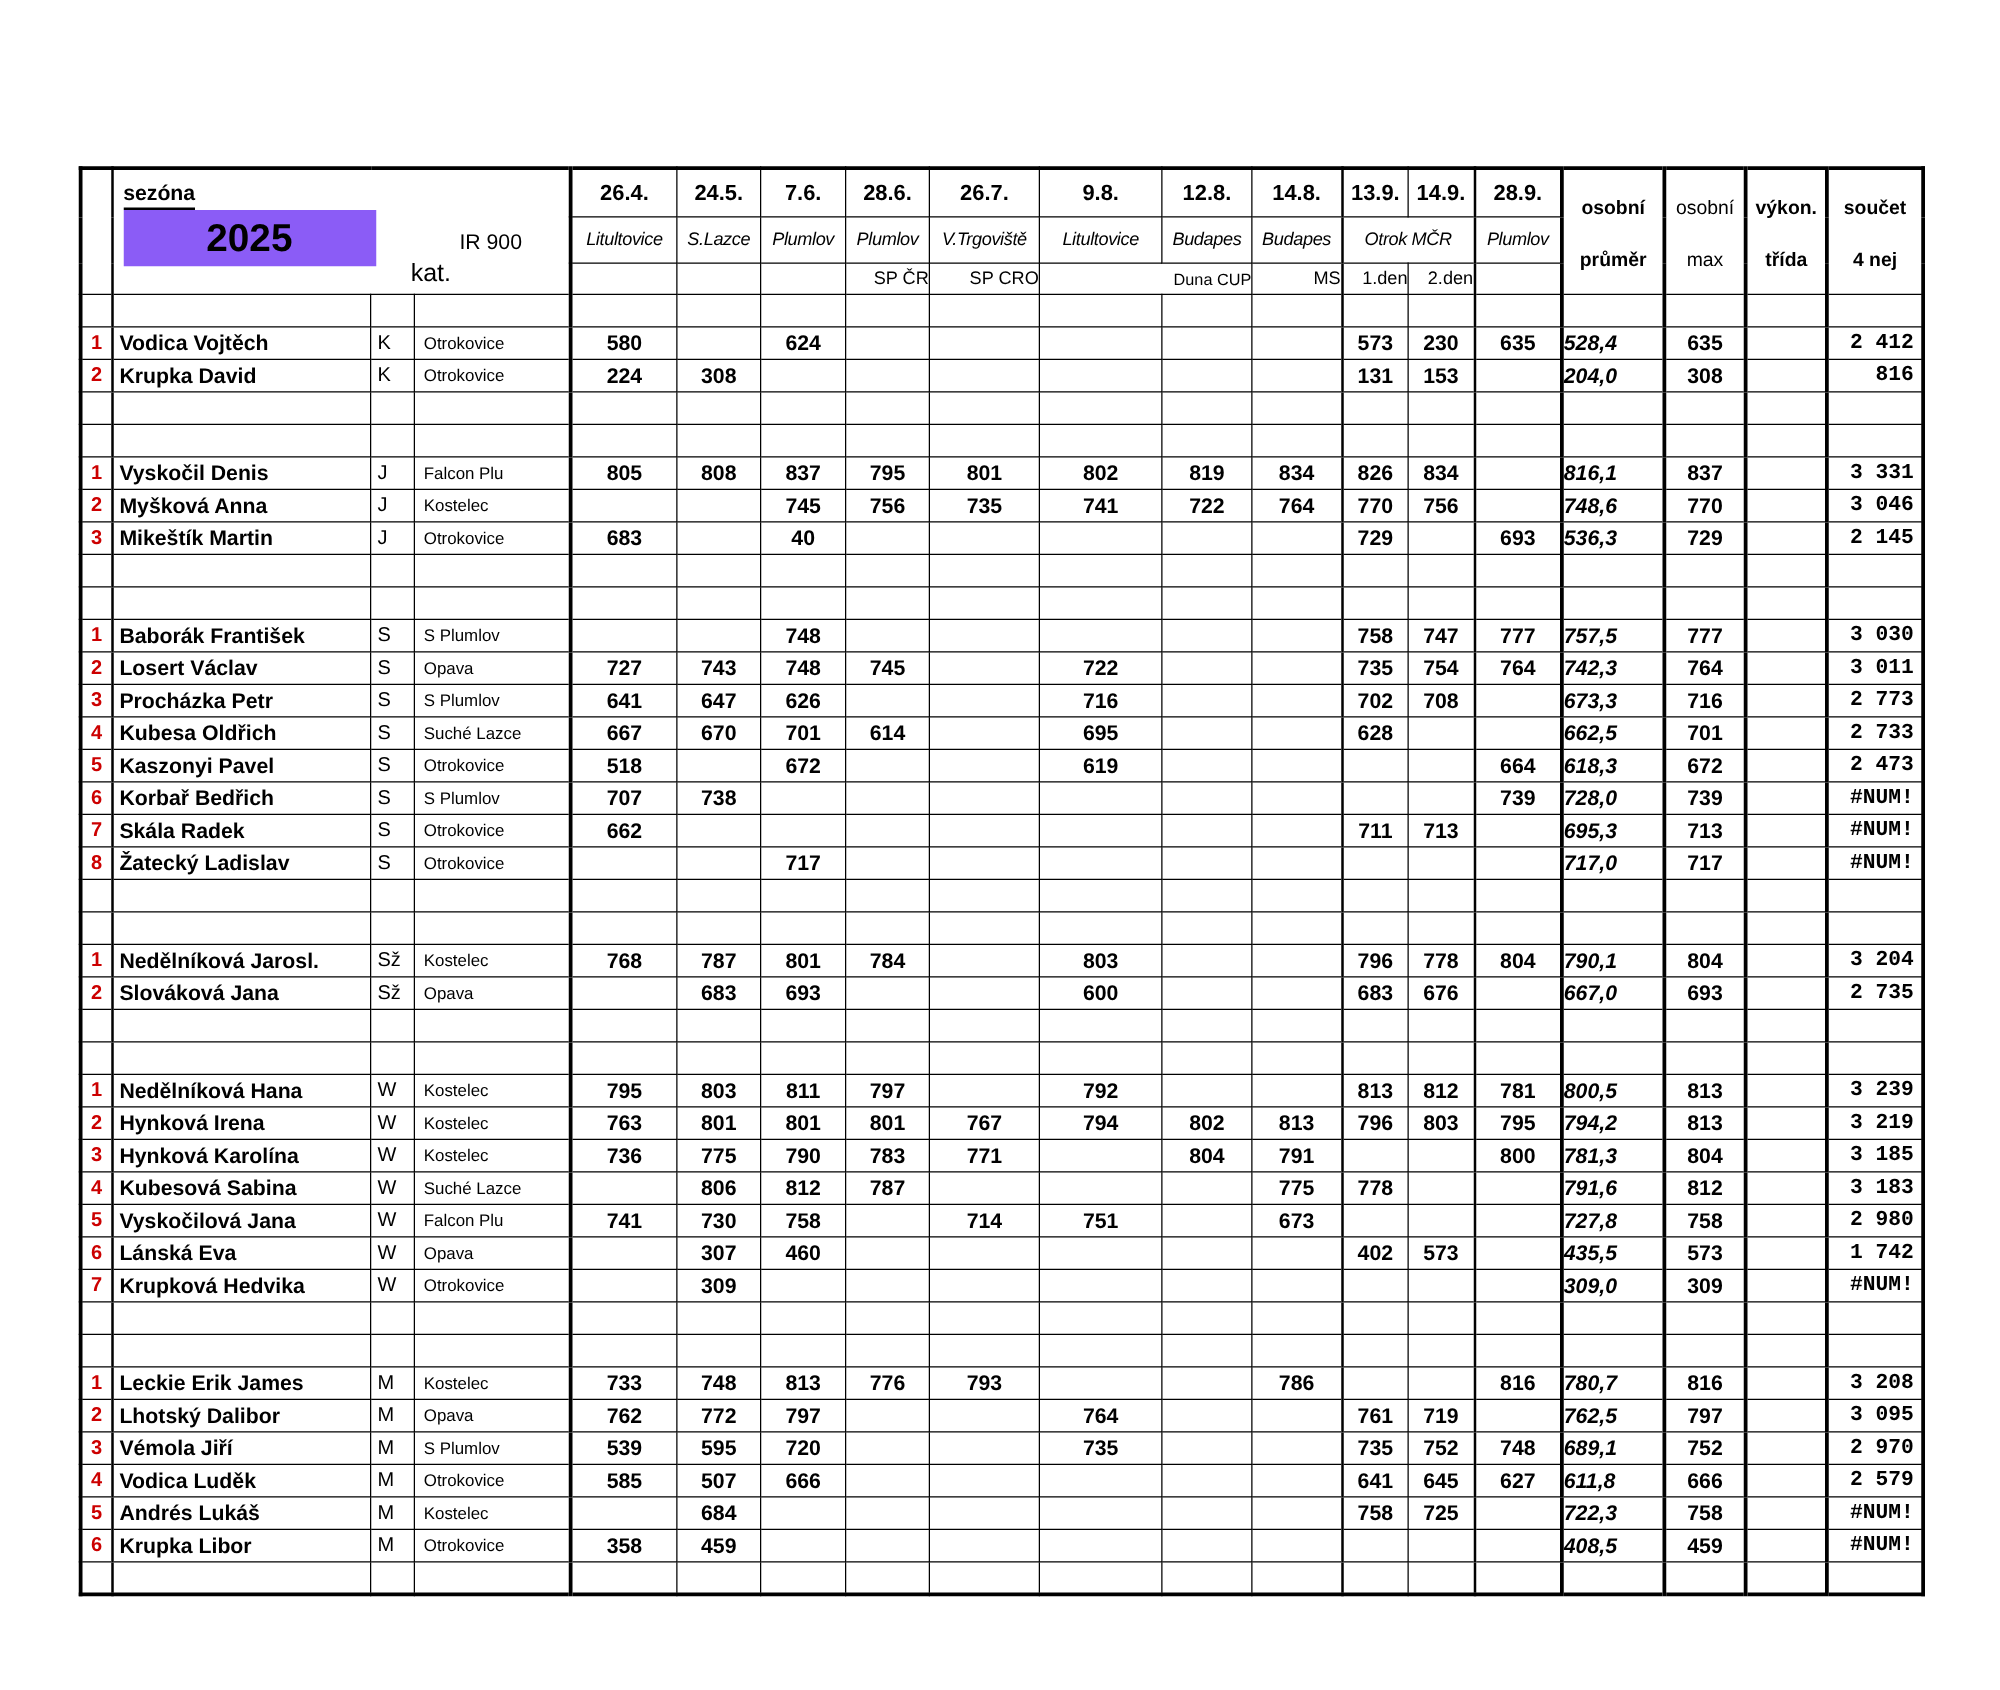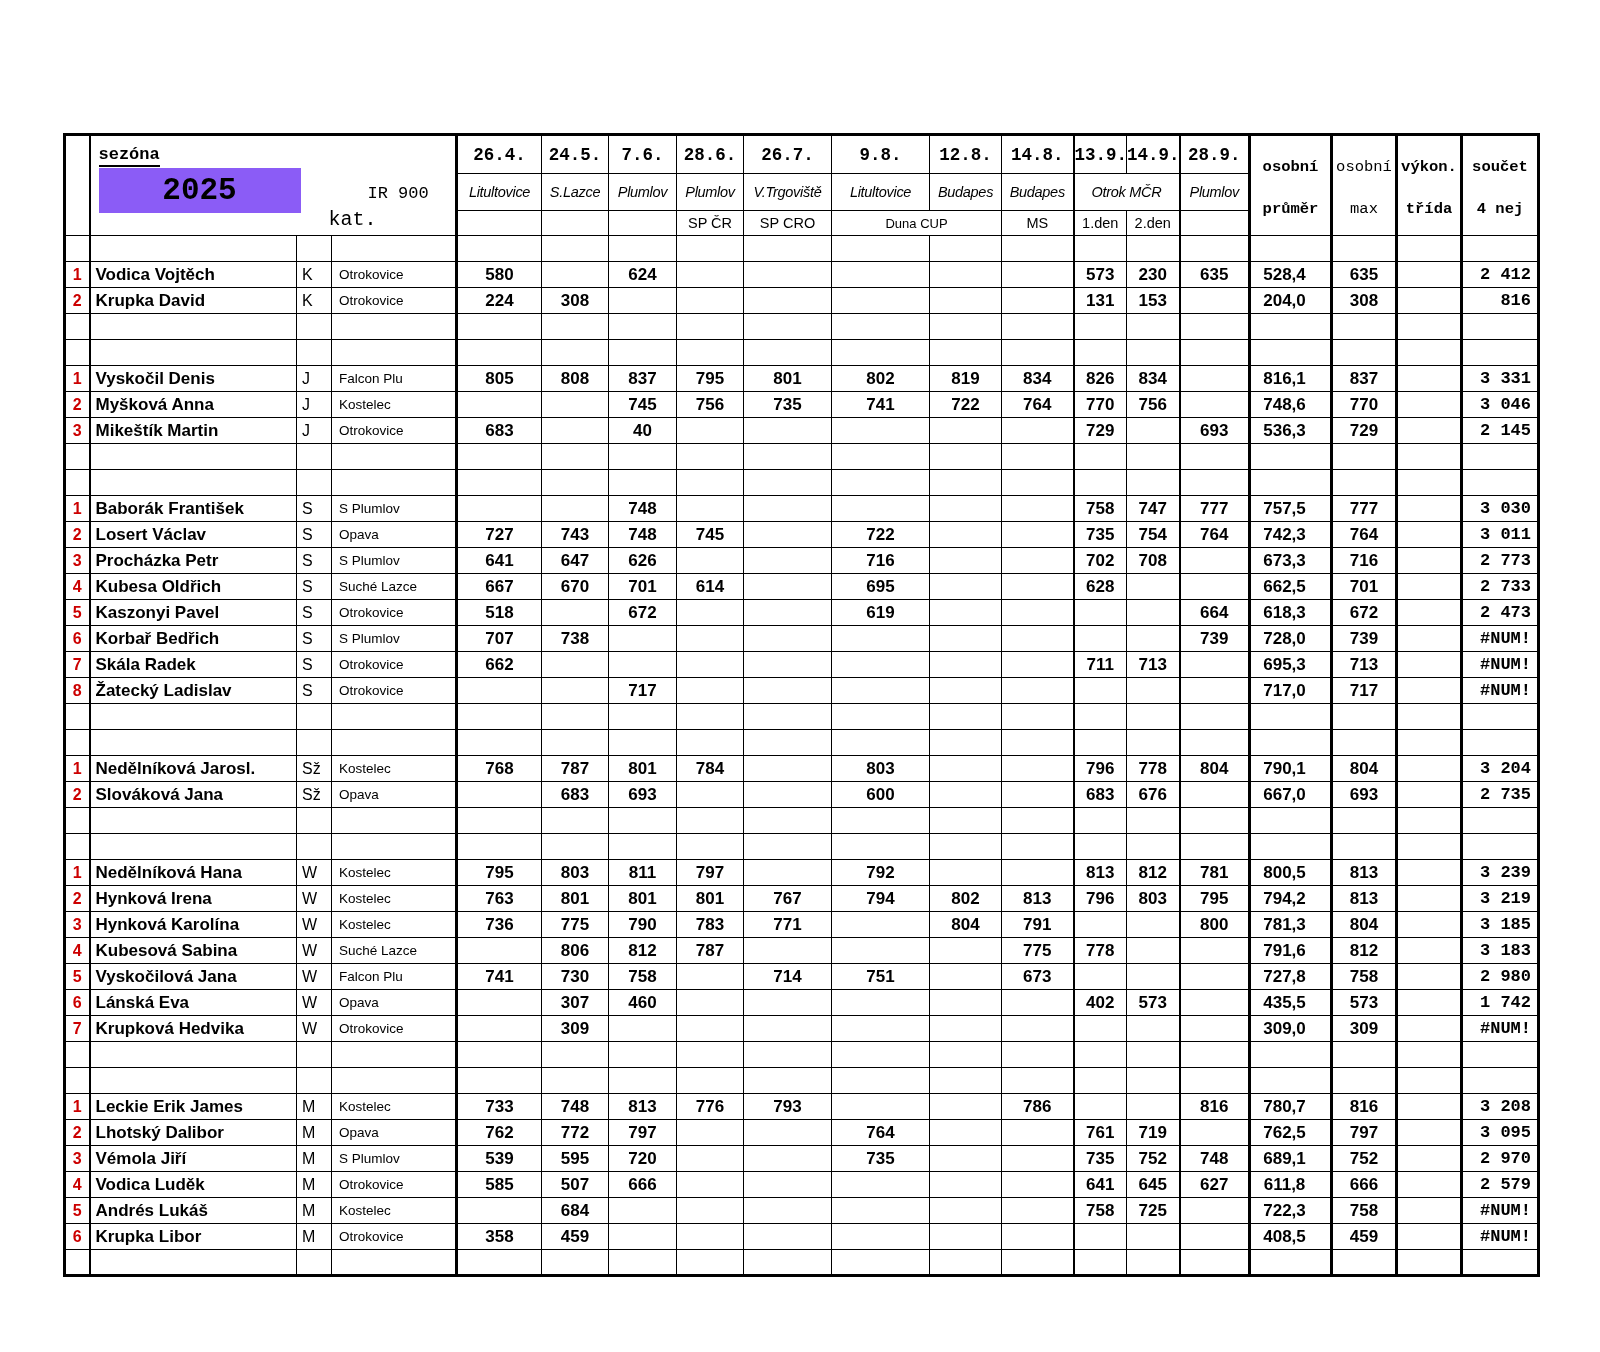--- a/index.html
+++ b/index.html
@@ -1,50 +1,50 @@
 <!DOCTYPE html>
 <html><head>
 <meta charset="utf-8">
 <style>
   html,body{margin:0;padding:0;background:#fff;}
   body{width:1600px;height:1352px;position:relative;font-family:"Liberation Sans","DejaVu Sans",sans-serif;color:#000;}
   #grid{position:absolute;left:63px;top:133px;width:1474px;border-collapse:collapse;table-layout:fixed;border:3px solid #000;}
   #grid td{border:1px solid #000;padding:0;overflow:hidden;white-space:nowrap;vertical-align:middle;}
   #grid tr{height:26px;}
-  tr#hr1{height:39px;font-family:Liberation Mono, monospace;} tr#hr2{height:37px;font-style:italic;} tr#hr3{height:25px;}
+  tr#hr1{height:39px;} tr#hr2{height:37px;font-style:italic;} tr#hr3{height:25px;}
   thead td{border-width:2px;}
   tr.hsepa td{border-top-width:3px;}
   tr.data td{border-top-width:2px;border-bottom-width:2px;}
   tr.gfirst td{border-top-width:3px;}
   tr.glast td{border-bottom-width:3px;}
   .vr3{border-right-width:3px !important;}
   .vr2{border-right-width:2px !important;}
   .c-rank{border-right-width:2px !important;}
   
   .hdate{text-align:center;font-weight:bold;font-size:17.5px;}
   .hloc{text-align:center;font-size:14.5px;letter-spacing:-0.3px;}
-  .hsub{text-align:center;font-size:14.5px;margin-top:18px;}
+  .hsub{text-align:right;font-size:14.5px;margin-top:18px;}
   .hsmall{font-size:13px;}
   .sumhead{text-align:center;font-size:15.5px;vertical-align:top;}
   .sumhead .l1{margin-top:5px;}
   .sumhead .l2{margin-top:24px;}
   .sumbold{font-weight:bold;}
   .leftblock{position:relative;}
   .lb-wrap{position:relative;width:100%;height:87px;}
   .season-label{position:absolute;left:8px;top:3px;font-weight:bold;font-size:17px;border-bottom:2px solid #000;padding-bottom:1px;}
   .season-year{position:absolute;left:8px;top:26px;width:202px;height:45px;background:#8b5cf6;text-align:center;font-weight:bold;font-size:31px;line-height:45px;}
   .event-type{position:absolute;left:277px;top:42px;font-size:17px;}
   .kat-label{position:absolute;left:238px;top:66px;font-size:20px;}
   
   .rank{color:#cc0000;font-weight:bold;font-size:16px;text-align:center;}
   .name{font-weight:bold;font-size:17px;padding-left:5px !important;text-align:left;}
   .kat{font-size:16px;padding-left:5px !important;text-align:left;}
   .club{font-size:13.5px;padding-left:7px !important;text-align:left;}
   .score{font-weight:bold;font-size:17px;text-align:center;}
-  .prumer{font-weight:bold;font-size:17px;text-align:center;padding-right:12px !important;}
+  .prumer{font-weight:bold;font-size:17px;text-align:left;padding-right:12px !important;font-style:italic;}
   .maxv{font-weight:bold;font-size:17px;text-align:center;}
   .soucet{font-weight:bold;font-size:17px;text-align:right;padding-right:6px !important;font-family:Liberation Mono, monospace;}
 </style>
 </head>
 <body>
 
 <table id="grid">
   <colgroup>
     <col style="width:25px">
       <col style="width:207px">

